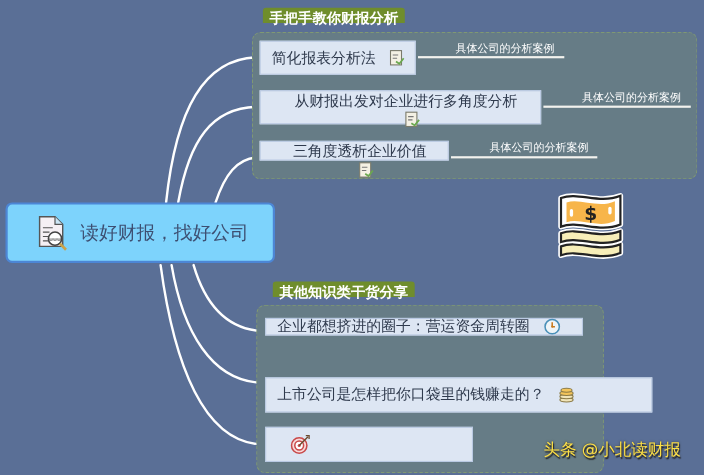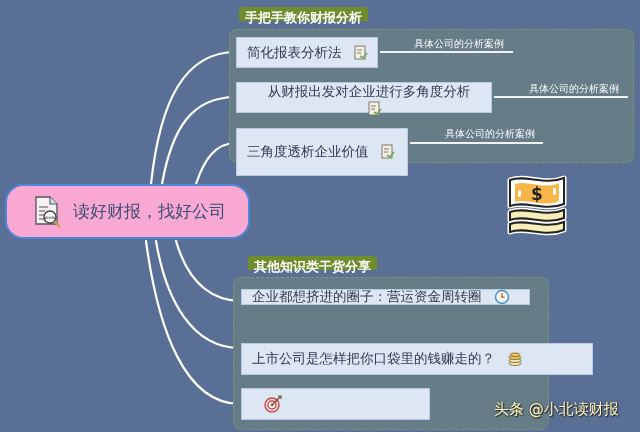--- a/index.html
+++ b/index.html
@@ -41,23 +41,23 @@
       align-items: center;
       white-space: nowrap;
       padding-left: 10px;
     }
     .node .txt { flex: 0 0 auto; }
     .node .ico { margin-left: 12px; width: 14px; height: 16px; display: inline-block; }
     .root {
       position: absolute;
       left: 5px; top: 184px;
       width: 245px; height: 55px;
-      background: #f9a8d4;
+      background: #7dd3fc;
       border: 2px solid #4c86d5;
-      border-radius: 18px;
+      border-radius: 6px;
       display: flex;
       align-items: center;
       padding-left: 26px;
       color: #3d4f72;
       font-size: 17px;
     }
     .root .ico { width: 30px; height: 34px; margin-right: 10px; }
     .sub-label {
       position: absolute;
       color: #ffffff;
@@ -66,21 +66,21 @@
     }
     .sub-line {
       position: absolute;
       height: 2px;
       background: #f2f2ee;
     }
     .money { position: absolute; left: 504px; top: 172px; width: 66px; height: 68px; }
     .watermark {
       position: absolute;
       left: 494px; top: 400px;
-      color: #fef9c3;
+      color: #fde047;
       font-size: 15px;
       text-shadow: 0 0 2px #333, 1px 1px 1px #222;
       white-space: nowrap;
     }
   </style>
 </head>
 <body>
 
 <div class="canvas">
 
@@ -119,21 +119,21 @@
           <rect x="1" y="1" width="10" height="13" fill="#f4f1e4" stroke="#7b7b6b" stroke-width="1"></rect>
           <line x1="3" y1="5" x2="8" y2="5" stroke="#777"></line>
           <line x1="3" y1="8" x2="7" y2="8" stroke="#777"></line>
           <path d="M6 11 L9 13 L13 8" stroke="#6aa84f" stroke-width="1.6" fill="none"></path>
         </svg>
     </span>
   </div>
   <div class="sub-line" style="left:494px; top:96px; width:134px;"></div>
   <div class="sub-label" style="left:529px; top:82px;">具体公司的分析案例</div>
 
-  <div class="node" style="left:236px; top:128px; width:172px; height:48px;">
+  <div class="node" style="left:236px; top:128px; width:172px; height:18px;flex-direction:column;">
     <span class="txt">三角度透析企业价值</span>
     <span class="ico">
       <svg width="14" height="16" viewBox="0 0 14 16">
           <rect x="1" y="1" width="10" height="13" fill="#f4f1e4" stroke="#7b7b6b" stroke-width="1"></rect>
           <line x1="3" y1="5" x2="8" y2="5" stroke="#777"></line>
           <line x1="3" y1="8" x2="7" y2="8" stroke="#777"></line>
           <path d="M6 11 L9 13 L13 8" stroke="#6aa84f" stroke-width="1.6" fill="none"></path>
         </svg>
     </span>
   </div>

